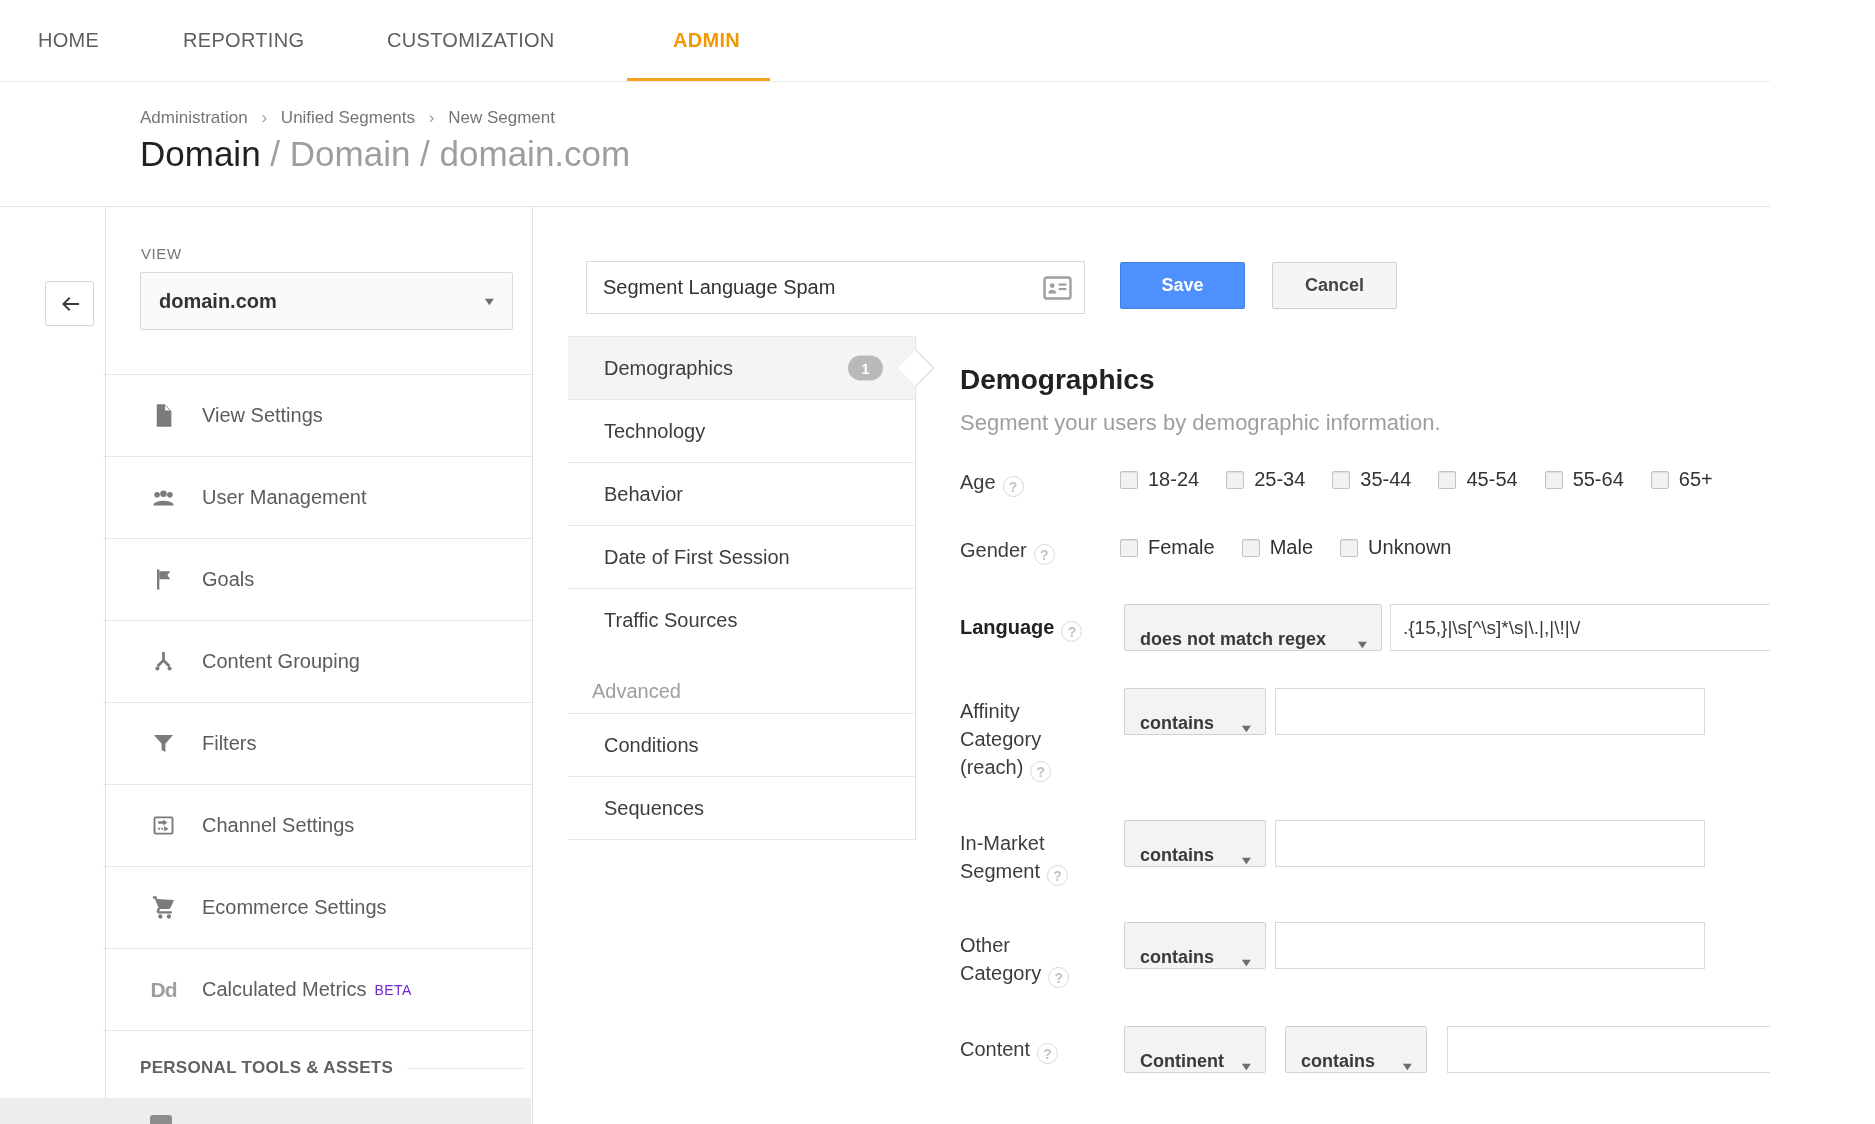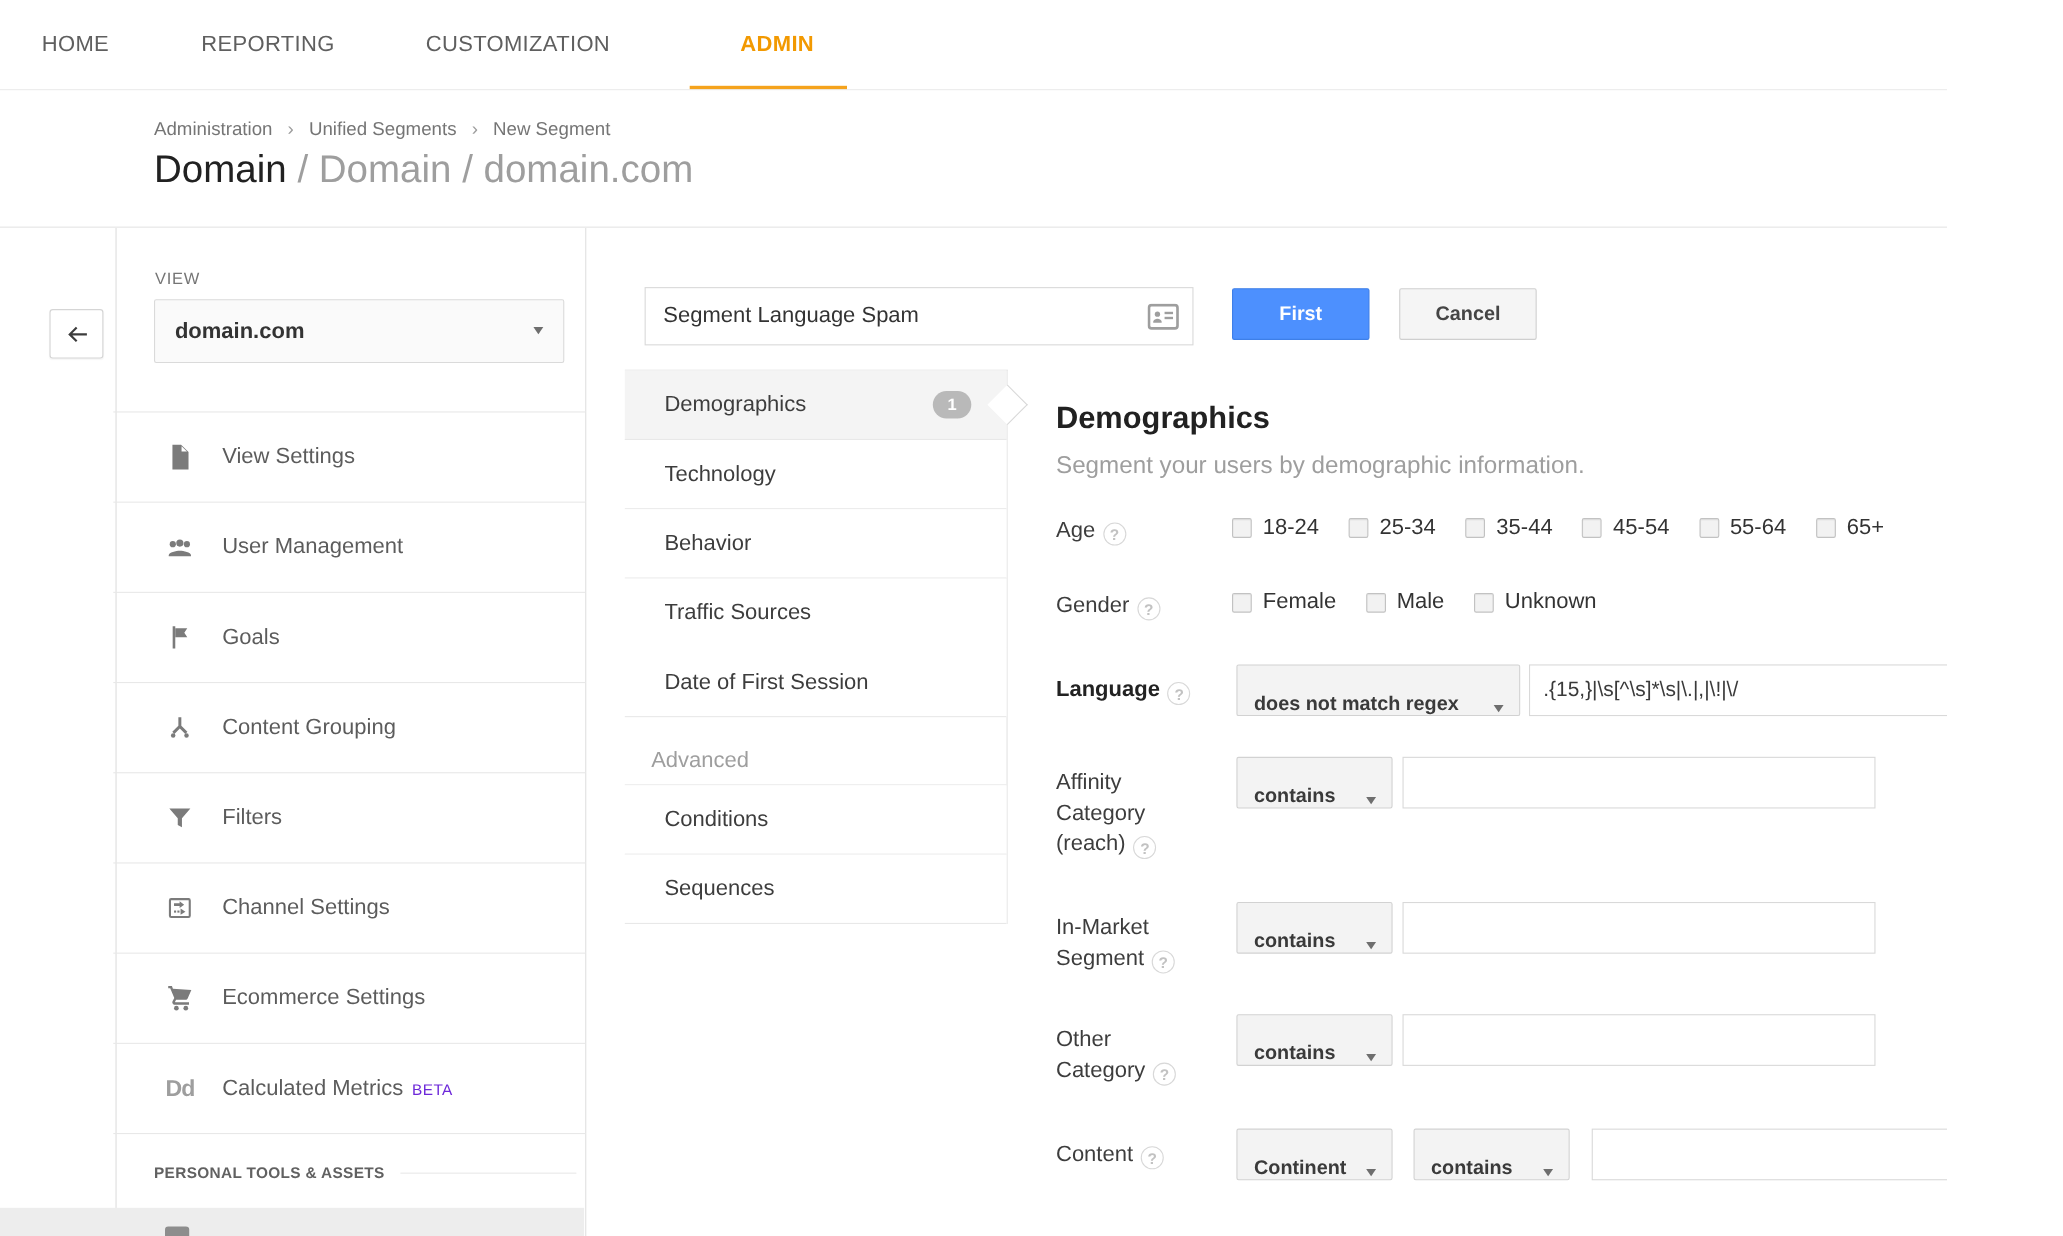--- a/index.html
+++ b/index.html
@@ -32,21 +32,21 @@
   .view-select .vtext { font-size:20px; font-weight:bold; color:#333; }
   .caret { font-size:11px; color:#6e6e6e; transform:scaleX(1.4); }
   .nav-list { position:absolute; left:103px; right:0; top:167px; border-top:1px solid #e8e8e8; }
   .si { height:82px; display:flex; align-items:center; padding-left:47px; border-bottom:1px solid #e8e8e8; cursor:pointer; }
   .si-icon { width:27px; height:27px; margin-right:25px; flex:none; display:flex; align-items:center; justify-content:center; }
   .si-icon svg { width:27px; height:27px; fill:#7b7b7b; }
   .si-label { font-size:20px; color:#5c5c5c; }
   .dd-glyph { font-size:21px; font-weight:bold; color:#9e9e9e; letter-spacing:-1px; }
   .beta { font-size:14px; color:#6d28d9; margin-left:8px; letter-spacing:.4px; }
   .section-header { position:absolute; left:140px; right:8px; top:851px; display:flex; align-items:center; gap:14px; }
-  .section-header .sh-text { font-size:14px; font-weight:bold; color:#616161; letter-spacing:.3px; white-space:nowrap; }
+  .section-header .sh-text { font-size:17px; font-weight:bold; color:#616161; letter-spacing:.3px; white-space:nowrap; }
   .section-header .rule { flex:1; height:1px; background:#e8e8e8; }
   .partial-row { position:absolute; left:0; right:1px; top:891px; height:26px; background:#ededed; cursor:pointer; }
   .sliver { position:absolute; left:150px; top:17px; width:22px; height:9px; background:#8d8d8d; border-radius:3px 3px 0 0; }
   
   .segname { position:absolute; left:586px; top:261px; width:499px; height:53px; border:1px solid #d9d9d9; background:#fff; z-index:3; }
   .segname input { width:100%; height:100%; border:0; outline:none; font-family:inherit; font-size:20px; color:#333; padding:0 52px 0 16px; background:transparent; }
   .cardicon { position:absolute; right:12px; top:14px; width:29px; height:24px; }
   .btn { position:absolute; top:262px; height:47px; width:125px; border-radius:2px; font-size:18px; font-weight:bold;
          display:flex; align-items:center; justify-content:center; cursor:pointer; }
   .btn-save { left:1120px; background:#4d90fe; border:1px solid #3e7fe8; color:#fff; }
@@ -213,39 +213,39 @@
   <div class="segname">
     <input type="text" value="Segment Language Spam" style="">
     <svg class="cardicon" viewBox="0 0 24 20">
       <rect x="1.2" y="1.2" width="21.6" height="17.6" rx="2" fill="none" stroke="#9e9e9e" stroke-width="2"></rect>
       <circle cx="7.6" cy="8" r="2" fill="#9e9e9e"></circle>
       <path d="M4.4 13.8c0-1.7 2.1-2.4 3.2-2.4s3.2.7 3.2 2.4v.8H4.4z" fill="#9e9e9e"></path>
       <rect x="13" y="6.2" width="6.4" height="1.8" fill="#9e9e9e"></rect>
       <rect x="13" y="10" width="6.4" height="1.8" fill="#9e9e9e"></rect>
     </svg>
   </div>
-  <div class="btn btn-save">First</div>
+  <div class="btn btn-save">Save</div>
   <div class="btn btn-cancel">Cancel</div>
 
   <div class="tabs">
     <div class="tab selected">
       <span>Demographics</span>
       <span class="badge">1</span>
     </div>
     <div class="tab">
         <span>Technology</span>
       </div>
     <div class="tab">
         <span>Behavior</span>
       </div>
+    <div class="tab">
+        <span>Date of First Session</span>
+      </div>
     <div class="tab no-border">
         <span>Traffic Sources</span>
-      </div>
-    <div class="tab">
-        <span>Date of First Session</span>
       </div>
     <div class="adv-label">
         <span>Advanced</span>
       </div>
     <div class="tab">
         <span>Conditions</span>
       </div>
     <div class="tab">
         <span>Sequences</span>
       </div>

